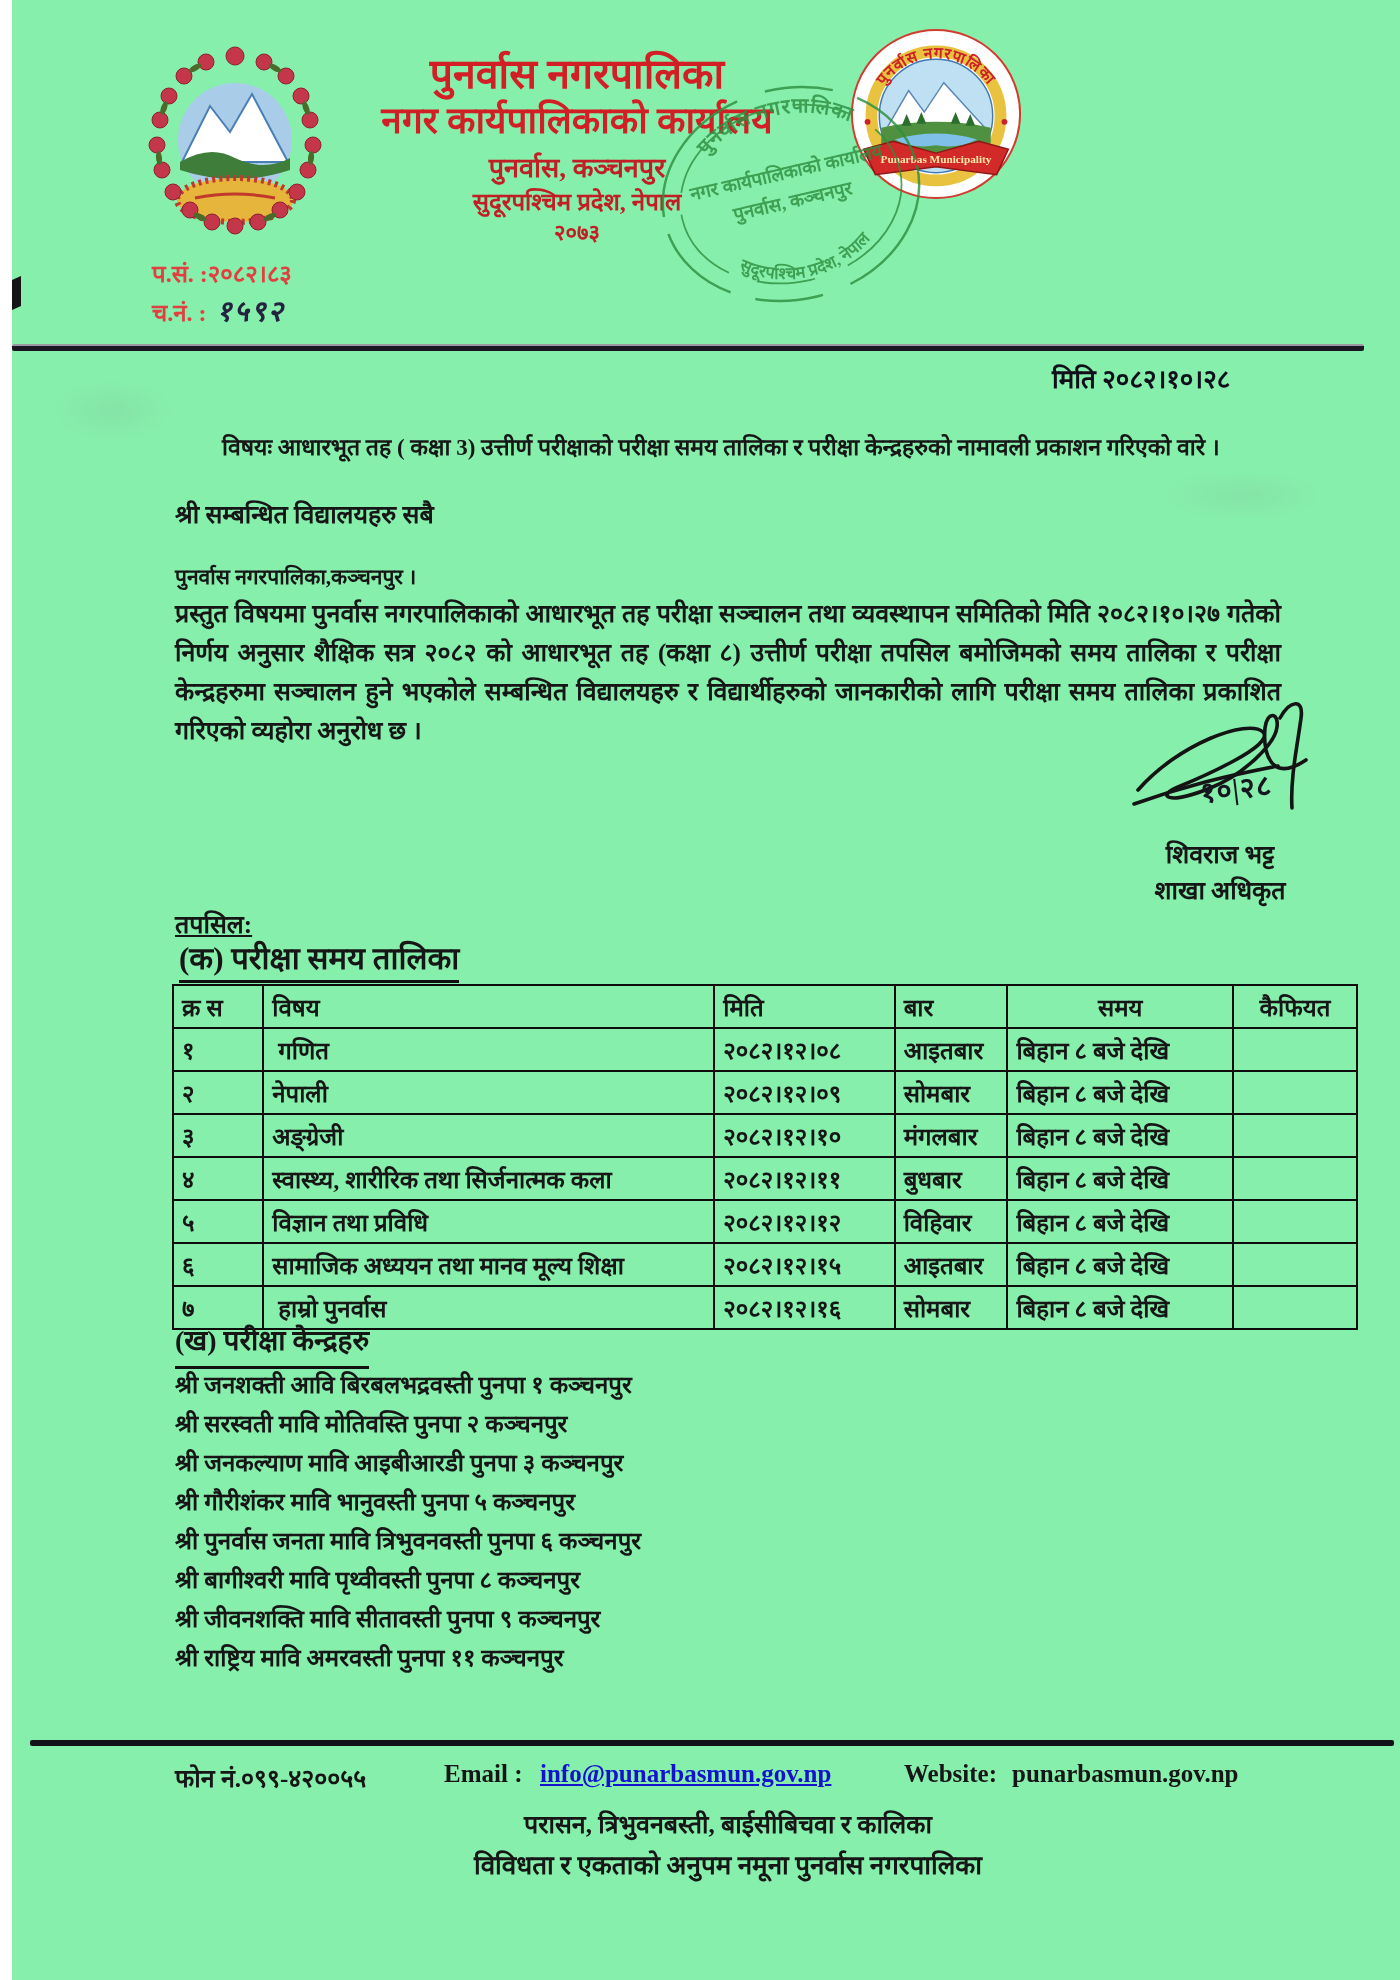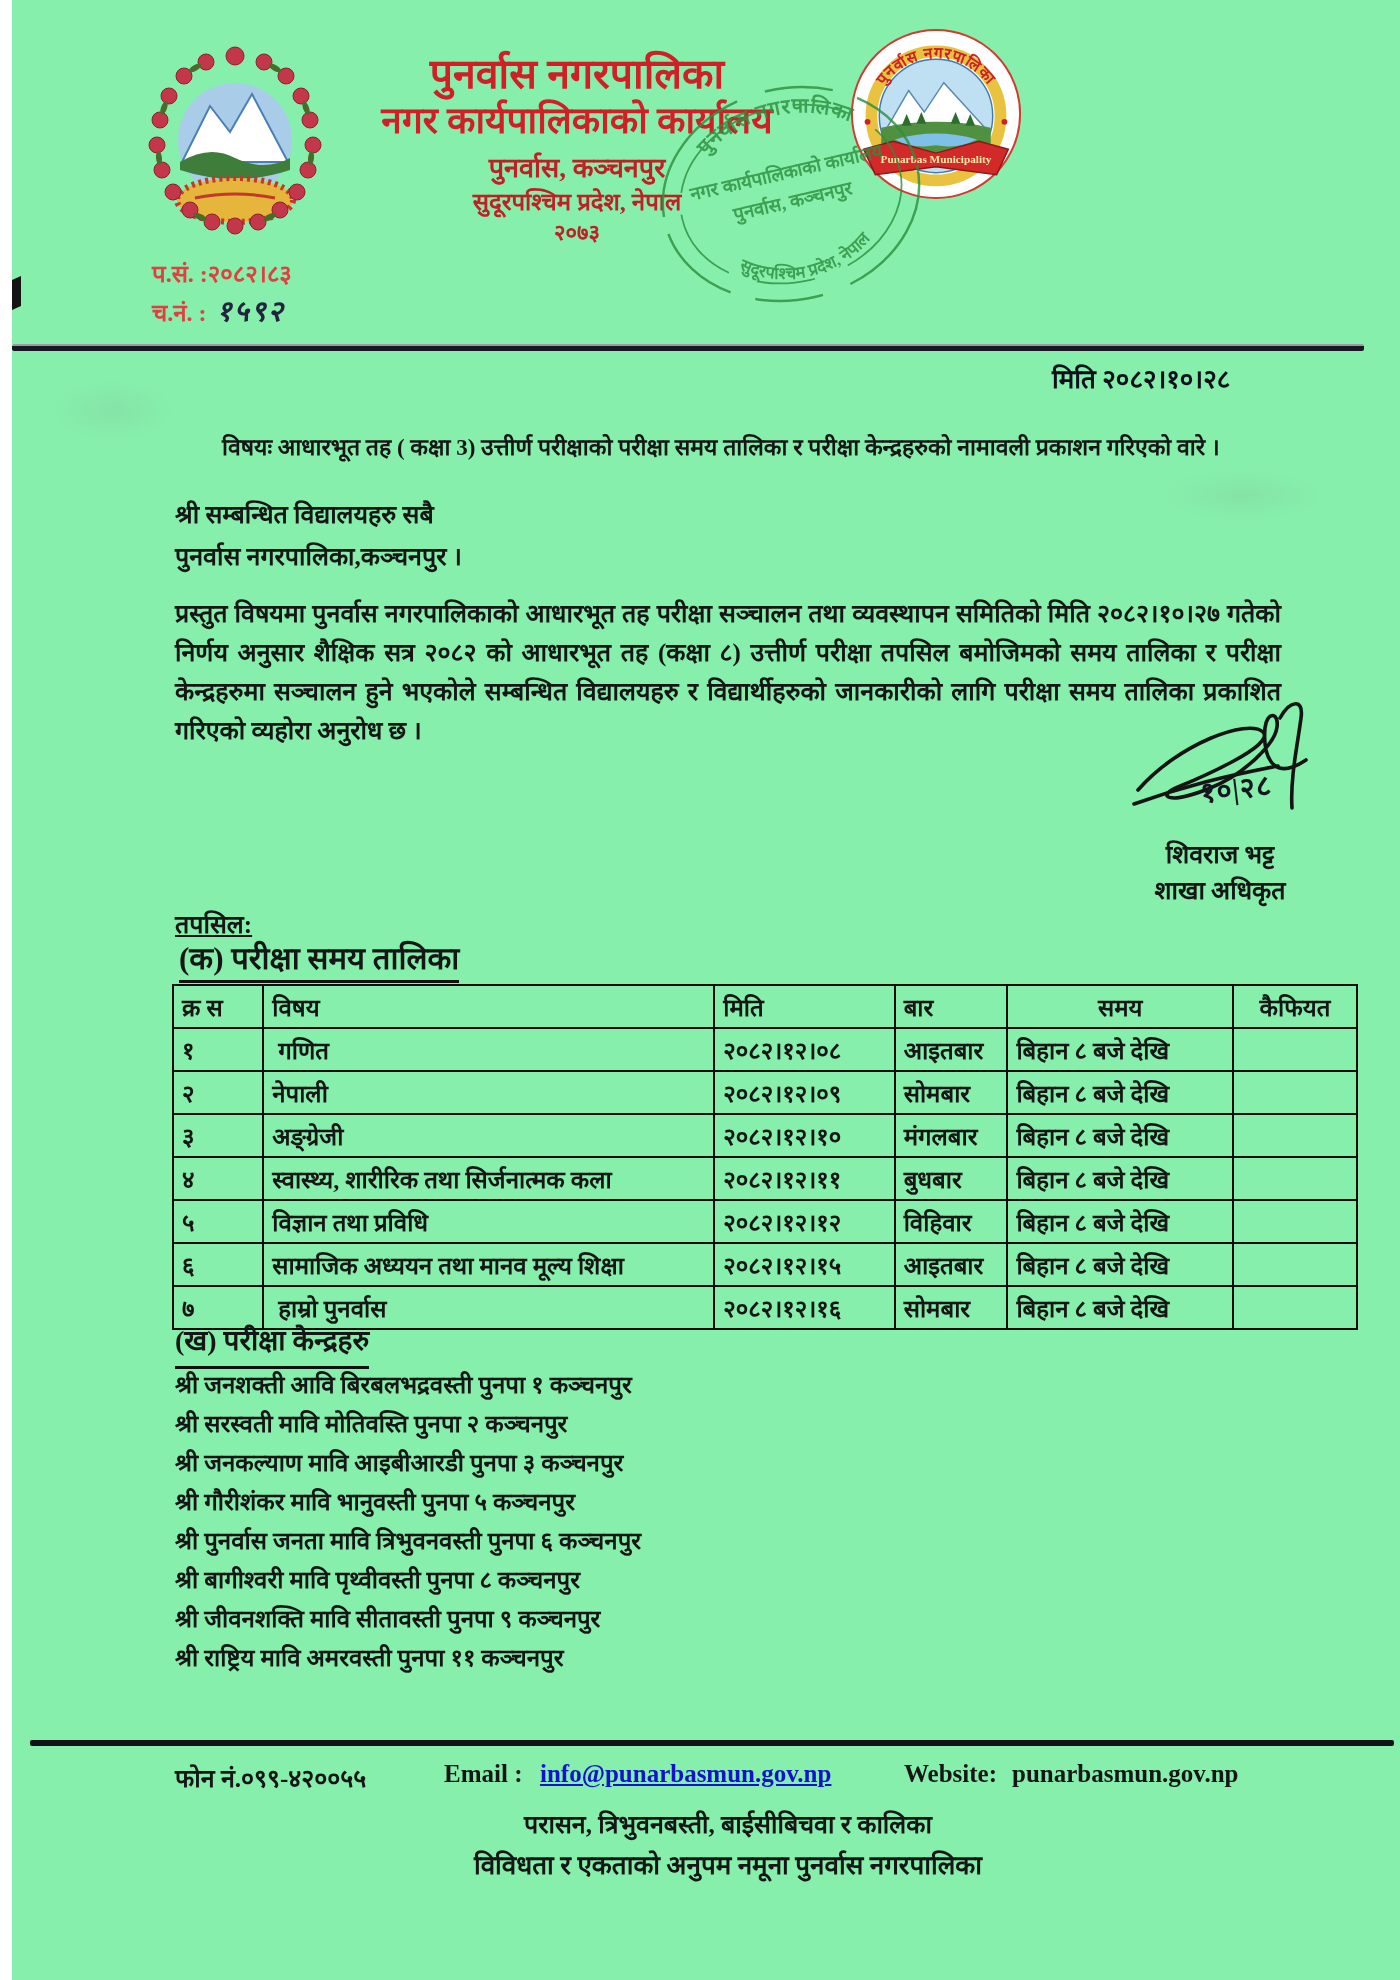--- a/index.html
+++ b/index.html
@@ -20,21 +20,21 @@
   .ref2{left:140px;top:290px;}
   .dispatch-no{color:#23233f;font-size:29px;font-weight:700;font-style:italic;letter-spacing:2px;margin-left:10px;}
   .edge-mark{left:0;top:278px;width:9px;height:30px;background:#151515;transform:skewY(-24deg);}
   .rule-top{left:0;top:344px;width:1352px;height:7px;background:linear-gradient(#9a9aa0 0 2px,#181824 2px 100%);border-radius:2px;}
   .date-line{left:1040px;top:360px;width:220px;font-size:26px;font-weight:700;color:#10101c;}
   
   .stamp{left:642px;top:78px;width:274px;height:232px;transform:rotate(-13deg);opacity:.82;pointer-events:none;}
   
   .subject{left:210px;top:430px;width:1010px;font-size:23px;font-weight:700;white-space:nowrap;}
   .addr1{left:163px;top:496px;font-size:25px;font-weight:600;}
-  .addr2{left:163px;top:538px;font-size:25px;font-weight:600;}
+  .addr2{left:163px;top:562px;font-size:21px;font-weight:600;}
   .body-par{left:163px;top:594px;width:1106px;font-size:25px;font-weight:600;line-height:39px;text-align:justify;}
   .sig-svg{left:1108px;top:692px;width:230px;height:150px;}
   .sig-date{left:1188px;top:768px;font-size:29px;font-weight:700;color:#161620;transform:rotate(-7deg);letter-spacing:1px;}
   .sig-name{left:1108px;top:836px;width:200px;text-align:center;font-size:25px;font-weight:600;}
   .sig-title{left:1108px;top:872px;width:200px;text-align:center;font-size:25px;font-weight:600;}
   
   .tapasil-label{left:163px;top:906px;font-size:25px;font-weight:700;text-decoration:underline;}
   .sec-a{left:167px;top:936px;font-size:31px;font-weight:700;border-bottom:3px solid #111;padding-bottom:2px;}
   .sec-b{left:163px;top:1320px;font-size:28px;font-weight:700;}
   .sec-b span{border-bottom:3px solid #111;padding-bottom:10px;}

